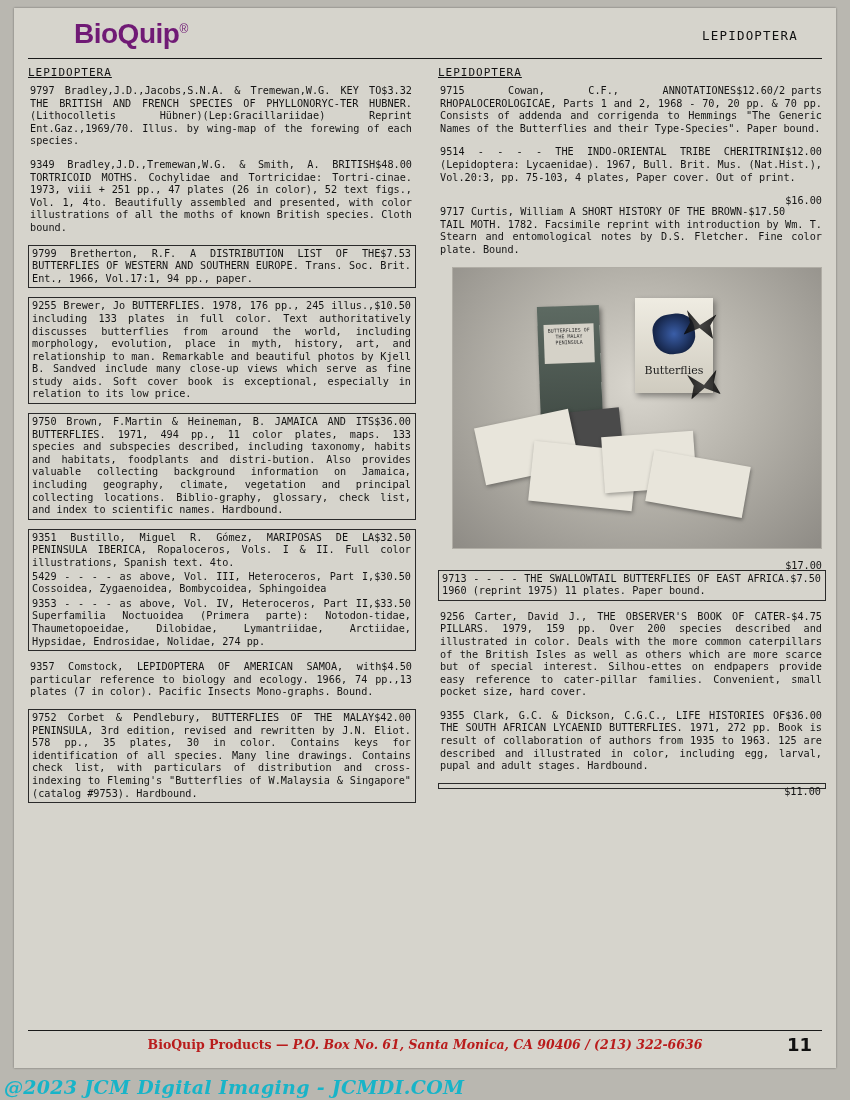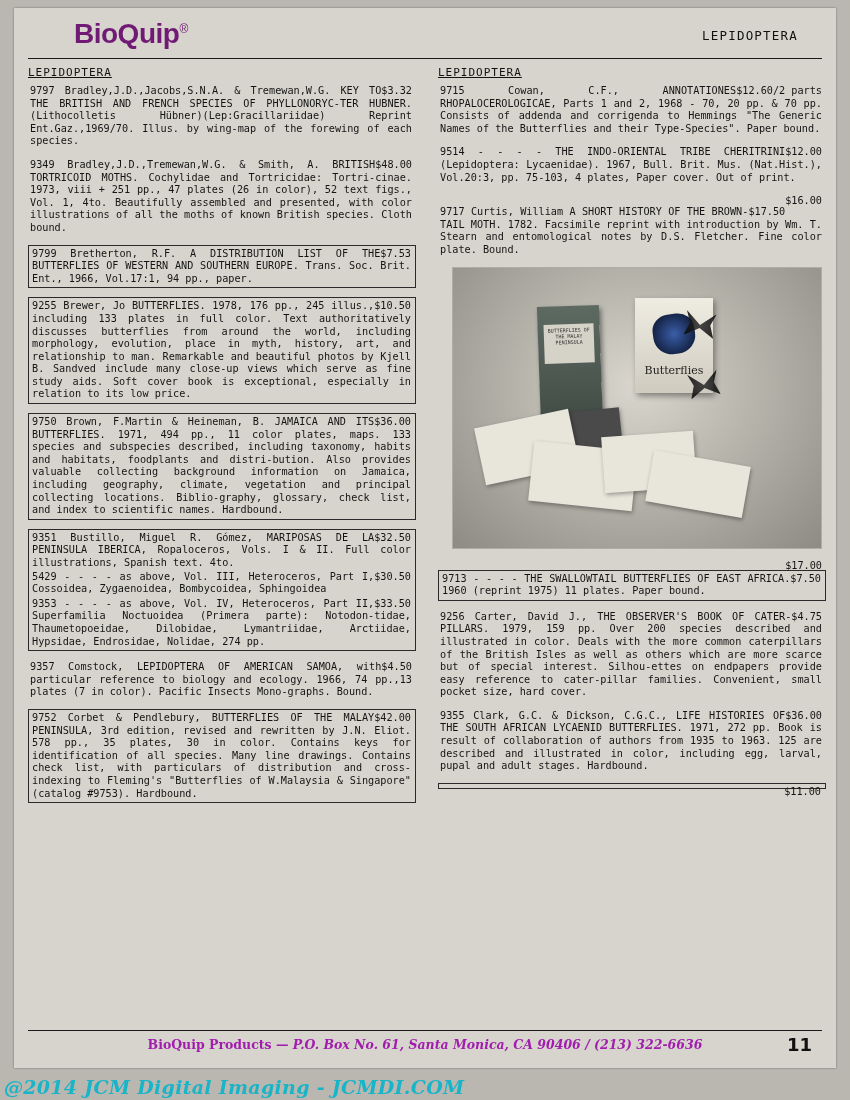--- a/index.html
+++ b/index.html
@@ -138,21 +138,21 @@
   .footer{
     position:absolute;left:0;right:0;bottom:8px;
   }
   .foot-rule{border-top:1.4px solid #1a1a1a;margin:0 4px;}
   .foot-text{
     text-align:center;
     font-family:"DejaVu Serif",serif;
     font-weight:bold;
     font-size:12.5px;
     padding-top:6px;
-    color:#a21caf;
+    color:#b91c1c;
   }
   .foot-text .it{font-style:italic;}
   .pageno{
     position:absolute;right:14px;top:4px;
     font-family:"DejaVu Sans",sans-serif;
     font-weight:bold;font-size:18px;color:#111;text-align:right;
   }
   .watermark{
     position:absolute;left:4px;bottom:2px;
     font-family:"DejaVu Serif",serif;
@@ -300,13 +300,13 @@
       <span>BioQuip Products</span>
       <span>—</span>
       <span class="it">P.O. Box No. 61, Santa Monica, CA 90406 / (213) 322-6636</span>
     </div>
     <div class="pageno">11</div>
   </div>
 
  </div>
 </div>
 
-<div class="watermark">@2014 JCM Digital Imaging - JCMDI.COM</div>
+<div class="watermark">@2023 JCM Digital Imaging - JCMDI.COM</div>
 
 </body></html>

